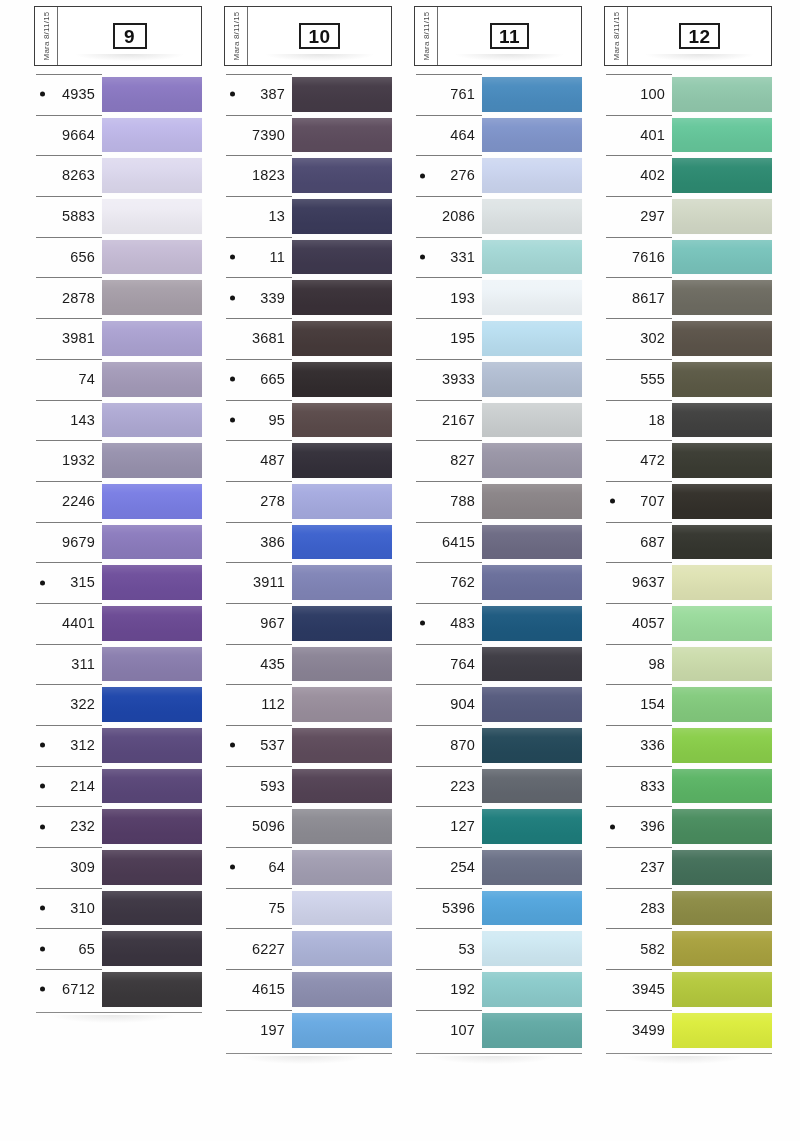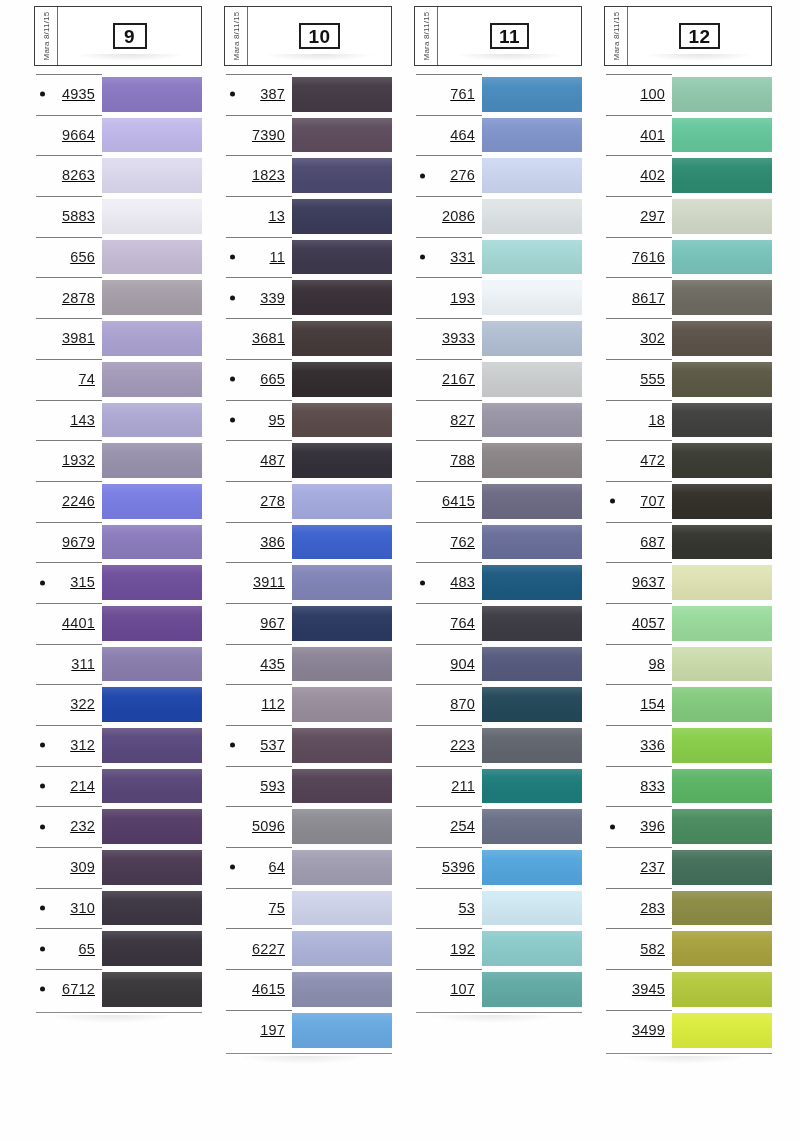--- a/index.html
+++ b/index.html
@@ -100,21 +100,20 @@
     width: 76%;
     height: 7px;
     background: radial-gradient(ellipse at 50% 0%, rgba(160,160,160,0.28), rgba(255,255,255,0) 72%);
     pointer-events: none;
   }
 
   
   .rows {
     margin-top: 8px;
     position: relative;
-    text-decoration: underline;
   }
   .row {
     position: relative;
     height: 40.7px;
     display: flex;
     flex-direction: row;
     align-items: stretch;
   }
   .row-label {
     width: 68px;
@@ -580,20 +579,26 @@
             <div class="swatch" style="background: rgb(165, 216, 214);"></div>
           </div>
           <div class="row">
             <div class="row-label">
               <span class="row-code">193</span>
             </div>
             <div class="swatch" style="background: rgb(238, 244, 248);"></div>
           </div>
           <div class="row">
             <div class="row-label">
+              <span class="row-code">195</span>
+            </div>
+            <div class="swatch" style="background: rgb(186, 223, 241);"></div>
+          </div>
+          <div class="row">
+            <div class="row-label">
               <span class="row-code">3933</span>
             </div>
             <div class="swatch" style="background: rgb(179, 191, 211);"></div>
           </div>
           <div class="row">
             <div class="row-label">
               <span class="row-code">2167</span>
             </div>
             <div class="swatch" style="background: rgb(203, 207, 208);"></div>
           </div>
@@ -647,21 +652,21 @@
             <div class="swatch" style="background: rgb(36, 73, 90);"></div>
           </div>
           <div class="row">
             <div class="row-label">
               <span class="row-code">223</span>
             </div>
             <div class="swatch" style="background: rgb(98, 103, 111);"></div>
           </div>
           <div class="row">
             <div class="row-label">
-              <span class="row-code">211</span>
+              <span class="row-code">127</span>
             </div>
             <div class="swatch" style="background: rgb(30, 125, 124);"></div>
           </div>
           <div class="row">
             <div class="row-label">
               <span class="row-code">254</span>
             </div>
             <div class="swatch" style="background: rgb(106, 112, 134);"></div>
           </div>
           <div class="row">

